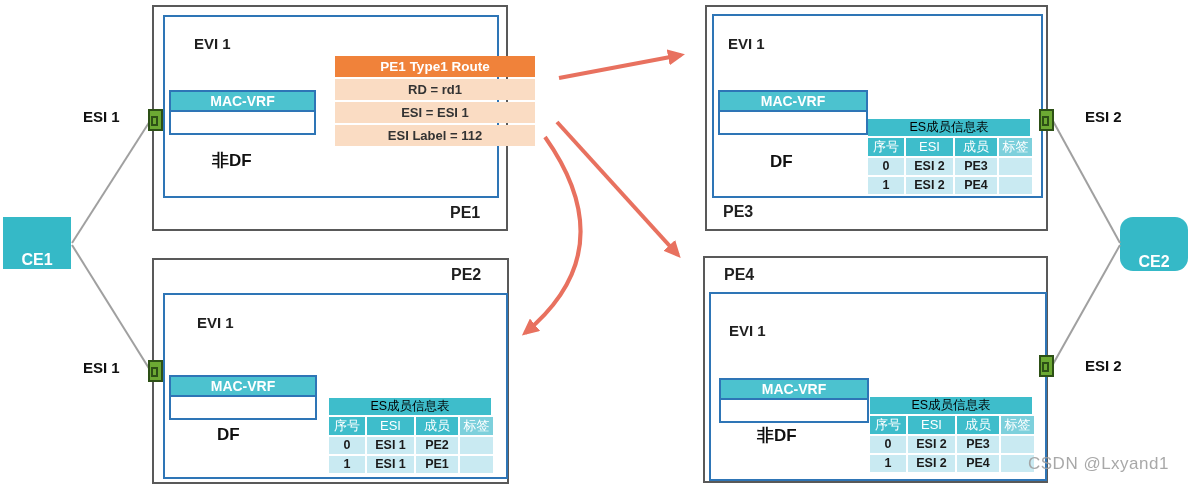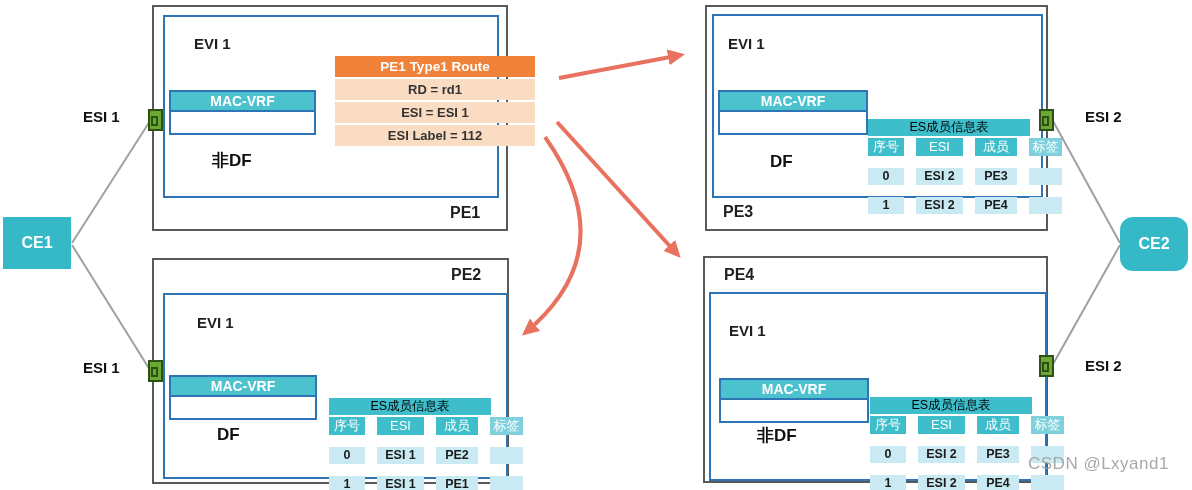--- a/index.html
+++ b/index.html
@@ -17,29 +17,29 @@
   
   .vrf { position:absolute; border:2px solid #2E75B6; background:#fff;margin-top:28px; }
   .vrf-head { height:20px; background:#4CC2CF; border-bottom:2px solid #2E75B6;
               color:#fff; font-size:14px; font-weight:700; text-align:center; line-height:19px; }
   .vrf-body { height:21px; background:#fff; }
 
   
   .es-table { position:absolute; width:162px; z-index:2; font-family:"Liberation Sans","DejaVu Sans",sans-serif; }
   .es-title { background:#3EBDCB; color:#000000; font-size:12.5px; text-align:center;
               height:17px; line-height:17px; margin-bottom:2px; }
-  .es-grid { display:grid; grid-template-columns:36px 47px 42px 33px; gap:12px; }
+  .es-grid { display:grid; grid-template-columns:36px 47px 42px 33px; gap:2px; }
   .hc { background:#3EBDCB; color:#fff; font-size:13px; text-align:center; height:18px; line-height:18px; }
   .hc-last { background:#7DD0DC; }
   .dc { background:#C9EAF2; color:#1a1a1a; font-size:12.5px; font-weight:600;
         text-align:center; height:17px; line-height:17px; }
 
   
   .ce-box { position:absolute; background:#35B9C7; color:#fff; font-size:16px; font-weight:600;
-            display:flex; align-items:center; justify-content:center; z-index:4; }
+            display:flex; align-items:flex-end; justify-content:center; z-index:4; }
   .esi-tag { position:absolute; font-size:15px; font-weight:800; color:#111; z-index:4; white-space:nowrap; }
   .port { position:absolute; width:15px; height:22px; background:#6CA933; border:2px solid #2D5016; z-index:6; }
   .port-pin { position:absolute; left:1px; top:5px; width:7px; height:10px; background:#6CA933; border:2px solid #2D5016; }
 
   
   .callout { position:absolute; left:335px; top:48px; width:200px; z-index:7;margin-top:8px; }
   .co-title { background:#F0823A; color:#fff; font-size:13.5px; font-weight:700;
               text-align:center; height:21px; line-height:21px; margin-bottom:2px; }
   .co-row { background:#FADCC3; color:#333; font-size:13px; font-weight:700;
             text-align:center; height:21px; line-height:21px; margin-bottom:2px; }

